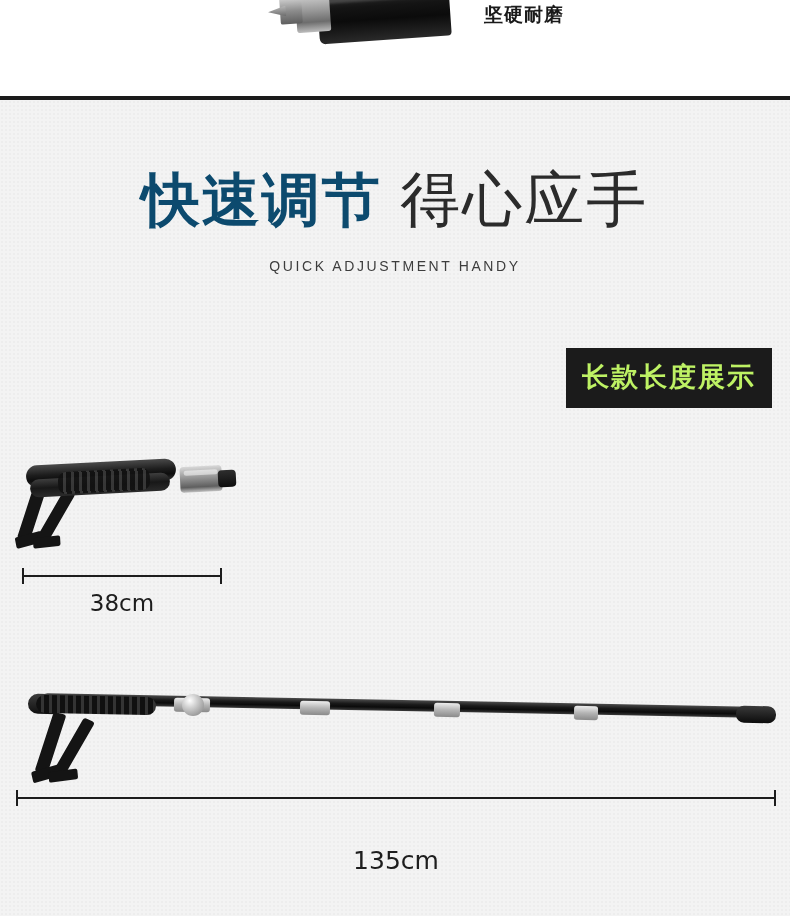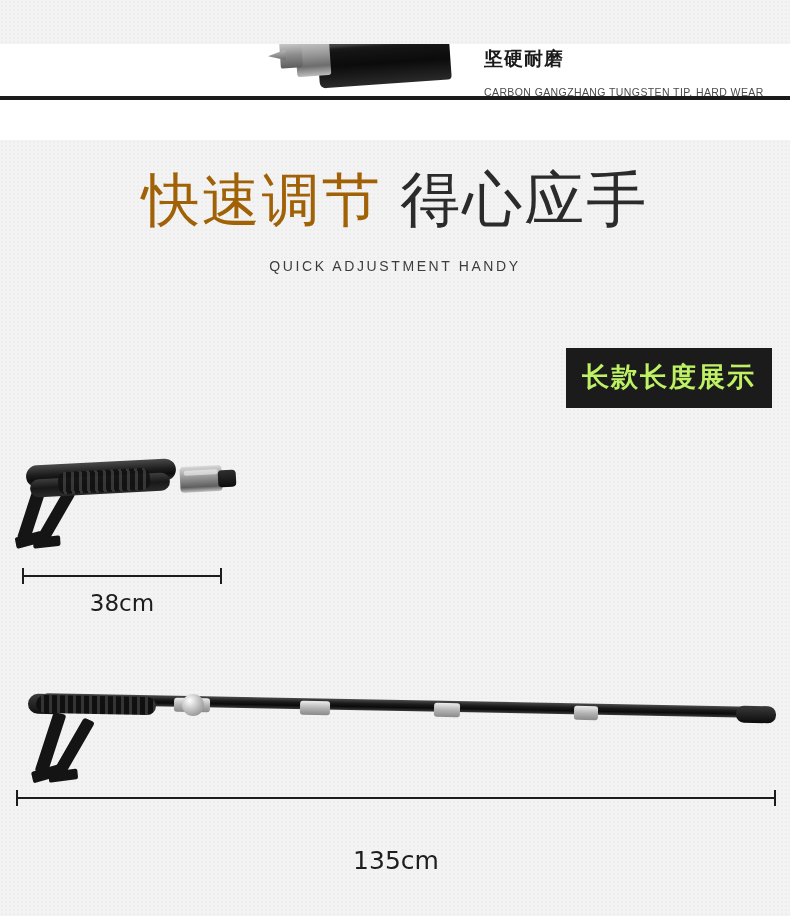--- a/index.html
+++ b/index.html
@@ -17,21 +17,20 @@
 
   
   .top-section {
     position: absolute;
     left: 0;
     top: 0;
     width: 790px;
     height: 96px;
     background: #ffffff;
     overflow: hidden;
-    margin-top: 44px;
   }
   
   .tip-photo {
     position: absolute;
     left: 268px;
     top: -26px;
     width: 180px;
     height: 84px;
   }
   .tip-photo .barrel {
@@ -120,22 +119,22 @@
   .headline {
     position: absolute;
     left: 0;
     top: 160px;
     width: 790px;
     text-align: center;
     white-space: nowrap;
   }
   .headline .cn-red {
     font-size: 58px;
-    font-weight: normal;
-    color: #a16207;
+    font-weight: bold;
+    color: #0c4a6e;
     letter-spacing: 2px;
     font-family: "DejaVu Sans", sans-serif;
   }
   .headline .cn-dark {
     font-size: 60px;
     color: #2b2b2b;
     letter-spacing: 2px;
     margin-left: 14px;
     font-family: "DejaVu Sans", sans-serif;
   }
@@ -453,21 +452,20 @@
 
 <div class="top-section">
   <div class="tip-photo">
     <div class="barrel"></div>
     <div class="collar"></div>
     <div class="nut"></div>
     <div class="spike"></div>
   </div>
   <div class="top-text">
     <div class="top-title">坚硬耐磨</div>
-    <div class="top-sub">CARBON GANGZHANG TUNGSTEN TIP, HARD WEAR</div>
   </div>
 </div>
 <div class="band-divider"></div>
 
 <div class="headline">
   <span class="cn-red">快速调节</span>
   <span class="cn-dark">得心应手</span>
 </div>
 <div class="headline-sub">QUICK ADJUSTMENT HANDY</div>
 

